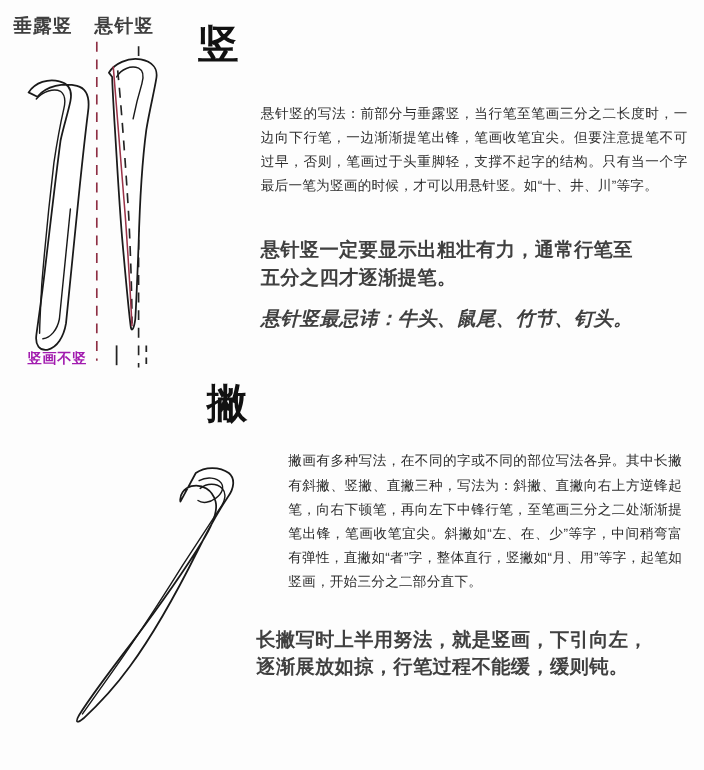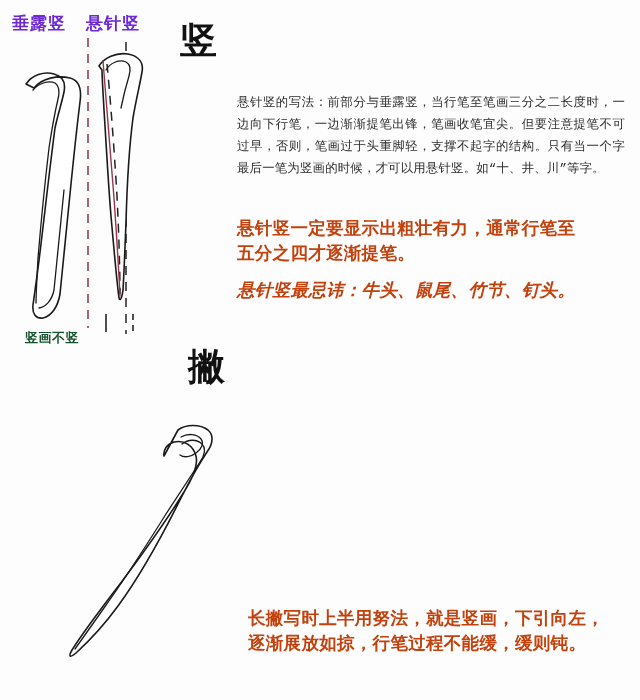--- a/index.html
+++ b/index.html
@@ -17,61 +17,60 @@
     font-family: "DejaVu Sans", "Liberation Sans", sans-serif;
     color: #1d1d1d;
   }
 
   
   .label-small {
     position: absolute;
     font-size: 17px;
     font-weight: 700;
     letter-spacing: 1px;
-    color: #6d28d9;
+    color: #404040;
     white-space: nowrap;
     font-family: "DejaVu Sans", "Liberation Sans", sans-serif;
   }
   .big-title {
     position: absolute;
     font-size: 37px;
     font-weight: 700;
     color: #111111;
     letter-spacing: 2px;
     font-family: "DejaVu Sans", "Liberation Sans", sans-serif;
     line-height: 1;
   }
   .caption {
     position: absolute;
     font-size: 13px;
     font-weight: 700;
-    color: #14532d;
+    color: #a21caf;
     letter-spacing: .5px;
     white-space: nowrap;
-    margin-top: 12px;
   }
 
   
   .para-body {
     position: absolute;
     font-size: 12.4px;
     line-height: 22px;
     color: #2d2d2d;
     text-align: justify;
     text-justify: inter-character;
     letter-spacing: .2px;
-    font-family: Liberation Mono, monospace;
+    font-family: Liberation Sans, sans-serif;
   }
 
   
   .para-strong {
     position: absolute;
     font-size: 17.5px;
     line-height: 25px;
-    color: #c2410c;
+    color: #404040;
     font-family: "DejaVu Serif", "Liberation Serif", serif;
     font-weight: 700;
     letter-spacing: .3px;
     white-space: pre-line;
   }
 
   
   .art { position: absolute; }
   .art svg { display: block; overflow: visible; }
 
@@ -193,18 +192,19 @@
 
       <path class="stroke-inner" d="M122,24 C128,19 137,19 142,24 C146,28 145,35 140,42
                C131,56 119,74 106,94
                C86,126 64,160 44,188 C32,205 22,219 15,229"></path>
 
       <path class="stroke-inner" d="M121,17 C128,13 137,14 141,19 C144,23 142,29 136,33
                C131,37 124,38 120,35"></path>
     </svg>
   </div>
 
-
-  <div class="para-strong" style="left:248px; top:570px; width:392px;margin-top:36px;">长撇写时上半用努法，就是竖画，下引向左，
+  <div class="para-body indent" style="left:262px; top:408px; width:358px;">撇画有多种写法，在不同的字或不同的部位写法各异。其中长撇有斜撇、竖撇、直撇三种，写法为：斜撇、直撇向右上方逆锋起笔，向右下顿笔，再向左下中锋行笔，至笔画三分之二处渐渐提笔出锋，笔画收笔宜尖。斜撇如“左、在、少”等字，中间稍弯富有弹性，直撇如“者”字，整体直行，竖撇如“月、用”等字，起笔如竖画，开始三分之二部分直下。</div>
+
+  <div class="para-strong" style="left:233px; top:570px; width:392px;">长撇写时上半用努法，就是竖画，下引向左，
 逐渐展放如掠，行笔过程不能缓，缓则钝。</div>
 
 
 </div>
 
 </body></html>

